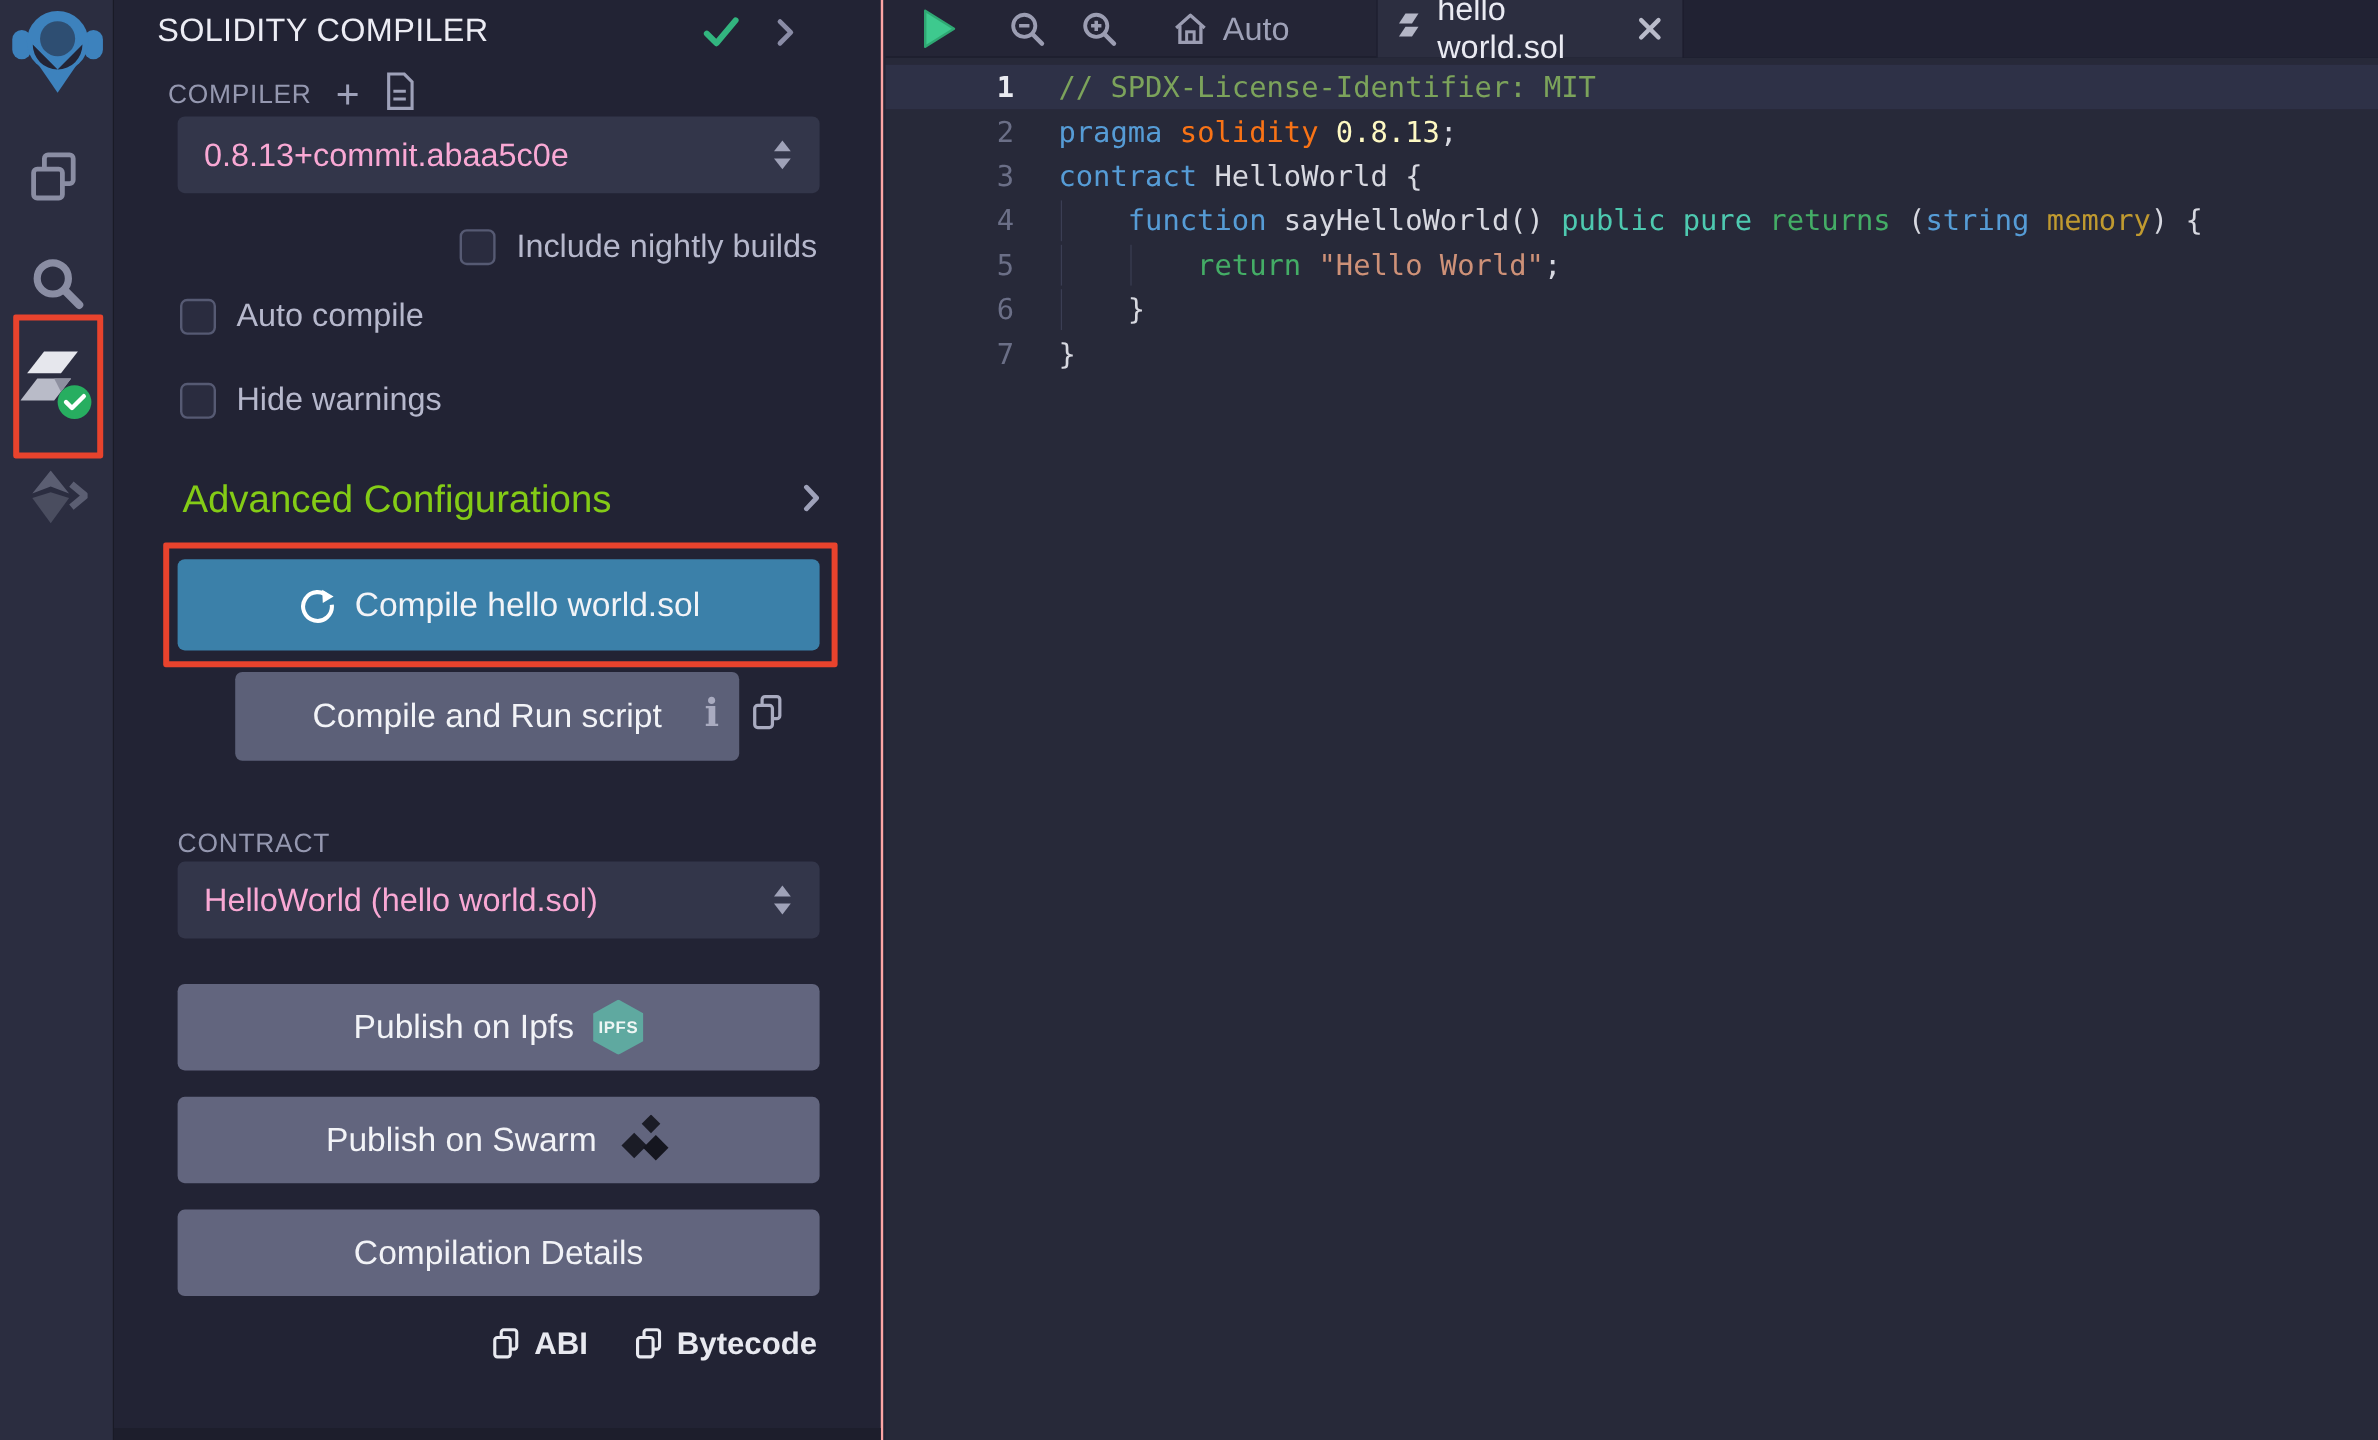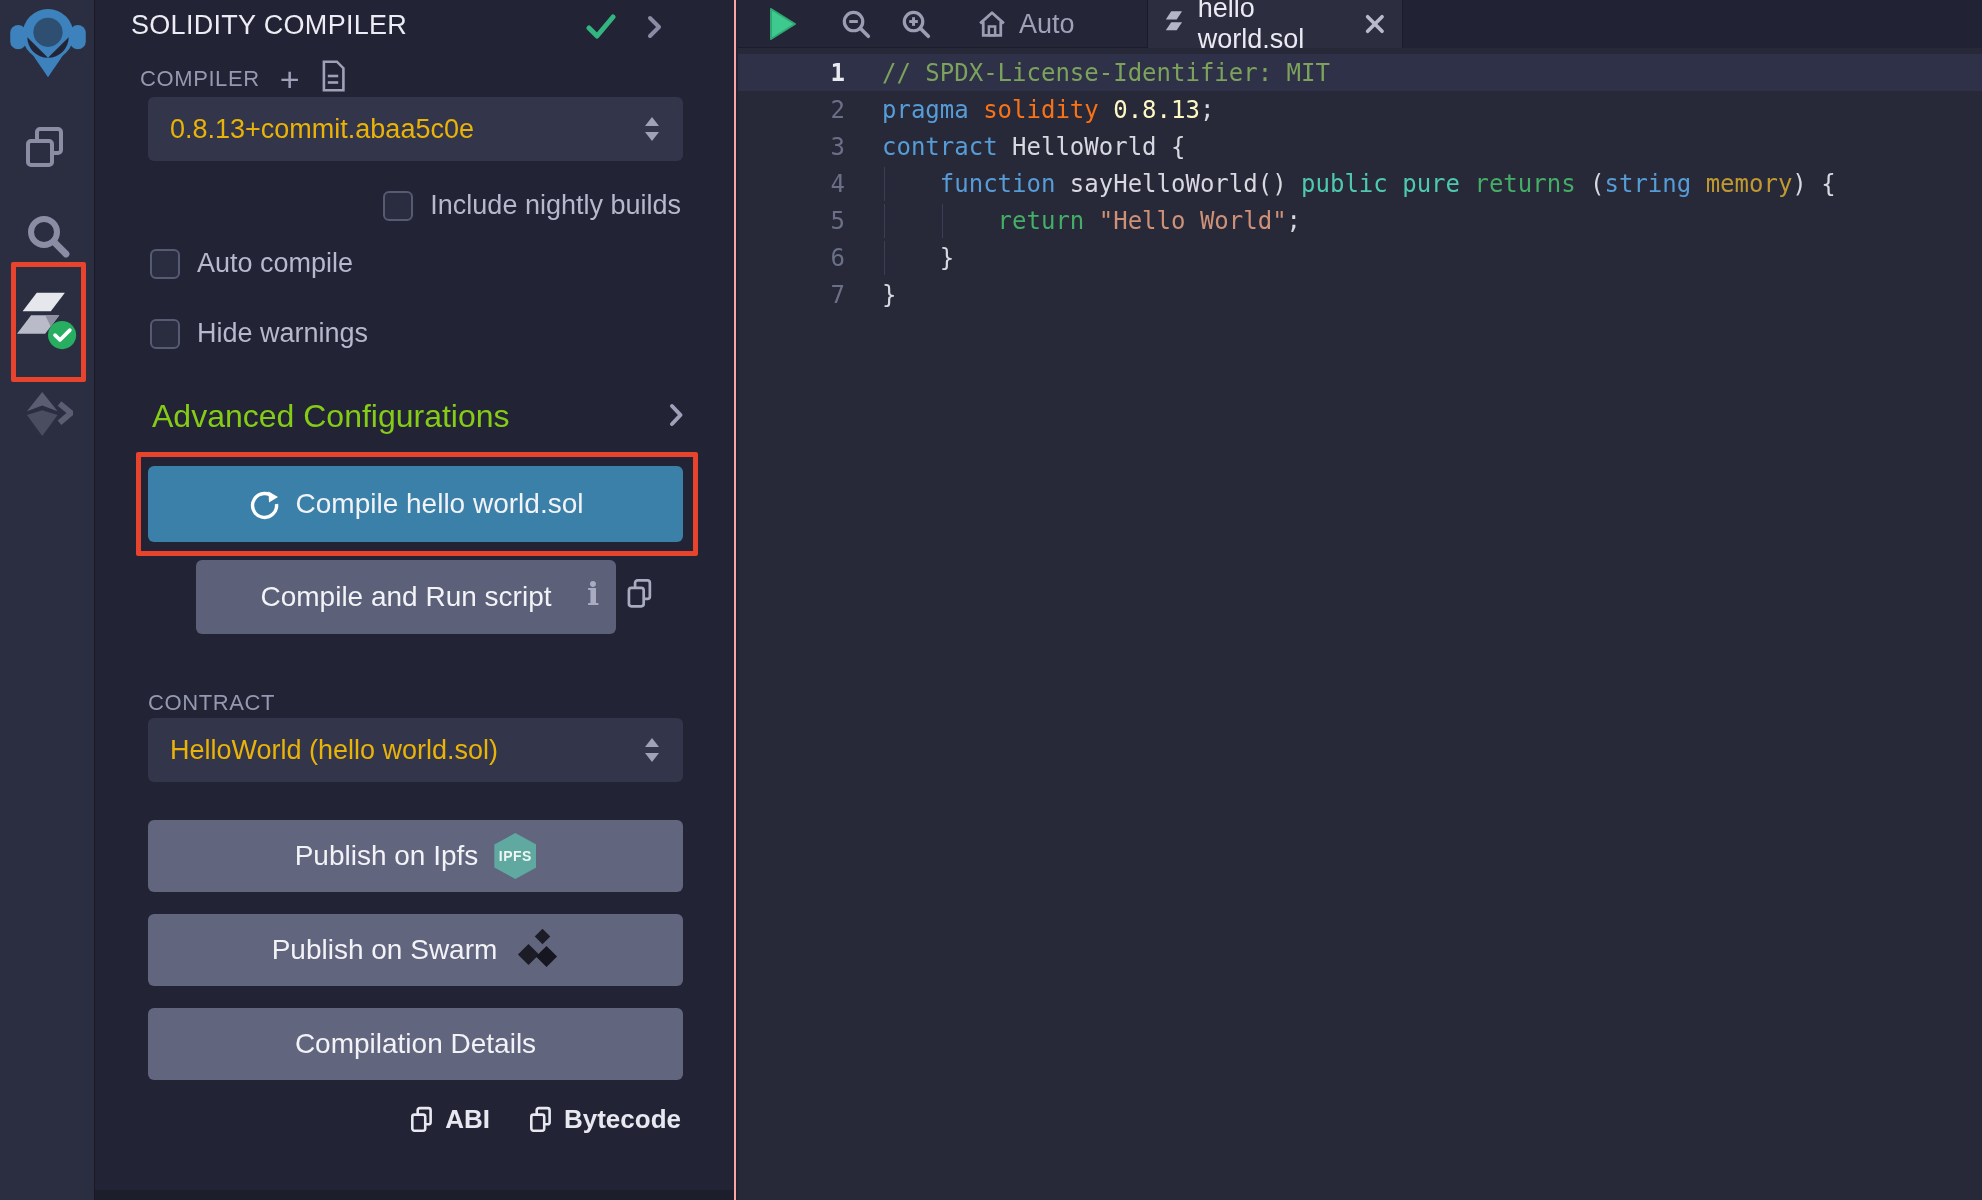--- a/index.html
+++ b/index.html
@@ -20,21 +20,21 @@
   .panel-title { font-size:27px; font-weight:500; color:#ececf4; letter-spacing:.3px; }
   .title-check { position:absolute; right:90px; top:4px; }
   .title-chev  { position:absolute; right:43px; top:4px; }
 
   .section-label { font-size:22px; color:#9598b0; letter-spacing:.6px; }
   .compiler-row { position:absolute; left:45px; top:60px; display:flex; align-items:flex-end; gap:20px; }
   .plus-glyph { font-size:34px; font-weight:400; color:#9ea1b9; line-height:26px; }
 
   .select-box { position:absolute; left:53px; width:535px; height:64px; background:#33364a;
                 border-radius:6px; display:flex; align-items:center; padding:16px 22px;
-                color:#eab308; font-size:27px; cursor:pointer; }
+                color:#f9a8d4; font-size:27px; cursor:pointer; }
   .select-box .caret { margin-left:auto; }
   .sel-version { top:97px; }
   .sel-contract { top:718px; }
 
   .chk-row { position:absolute; display:flex; align-items:center; gap:17px; }
   .checkbox { width:30px; height:30px; border:2px solid #565a73; border-radius:6px; background:#2a2c3f; }
   .chk-label { font-size:27px; color:#b6b8cc; }
   .row-nightly { top:190px; right:53px; }
   .row-auto    { top:248px; left:55px; }
   .row-hide    { top:318px; left:55px; }

